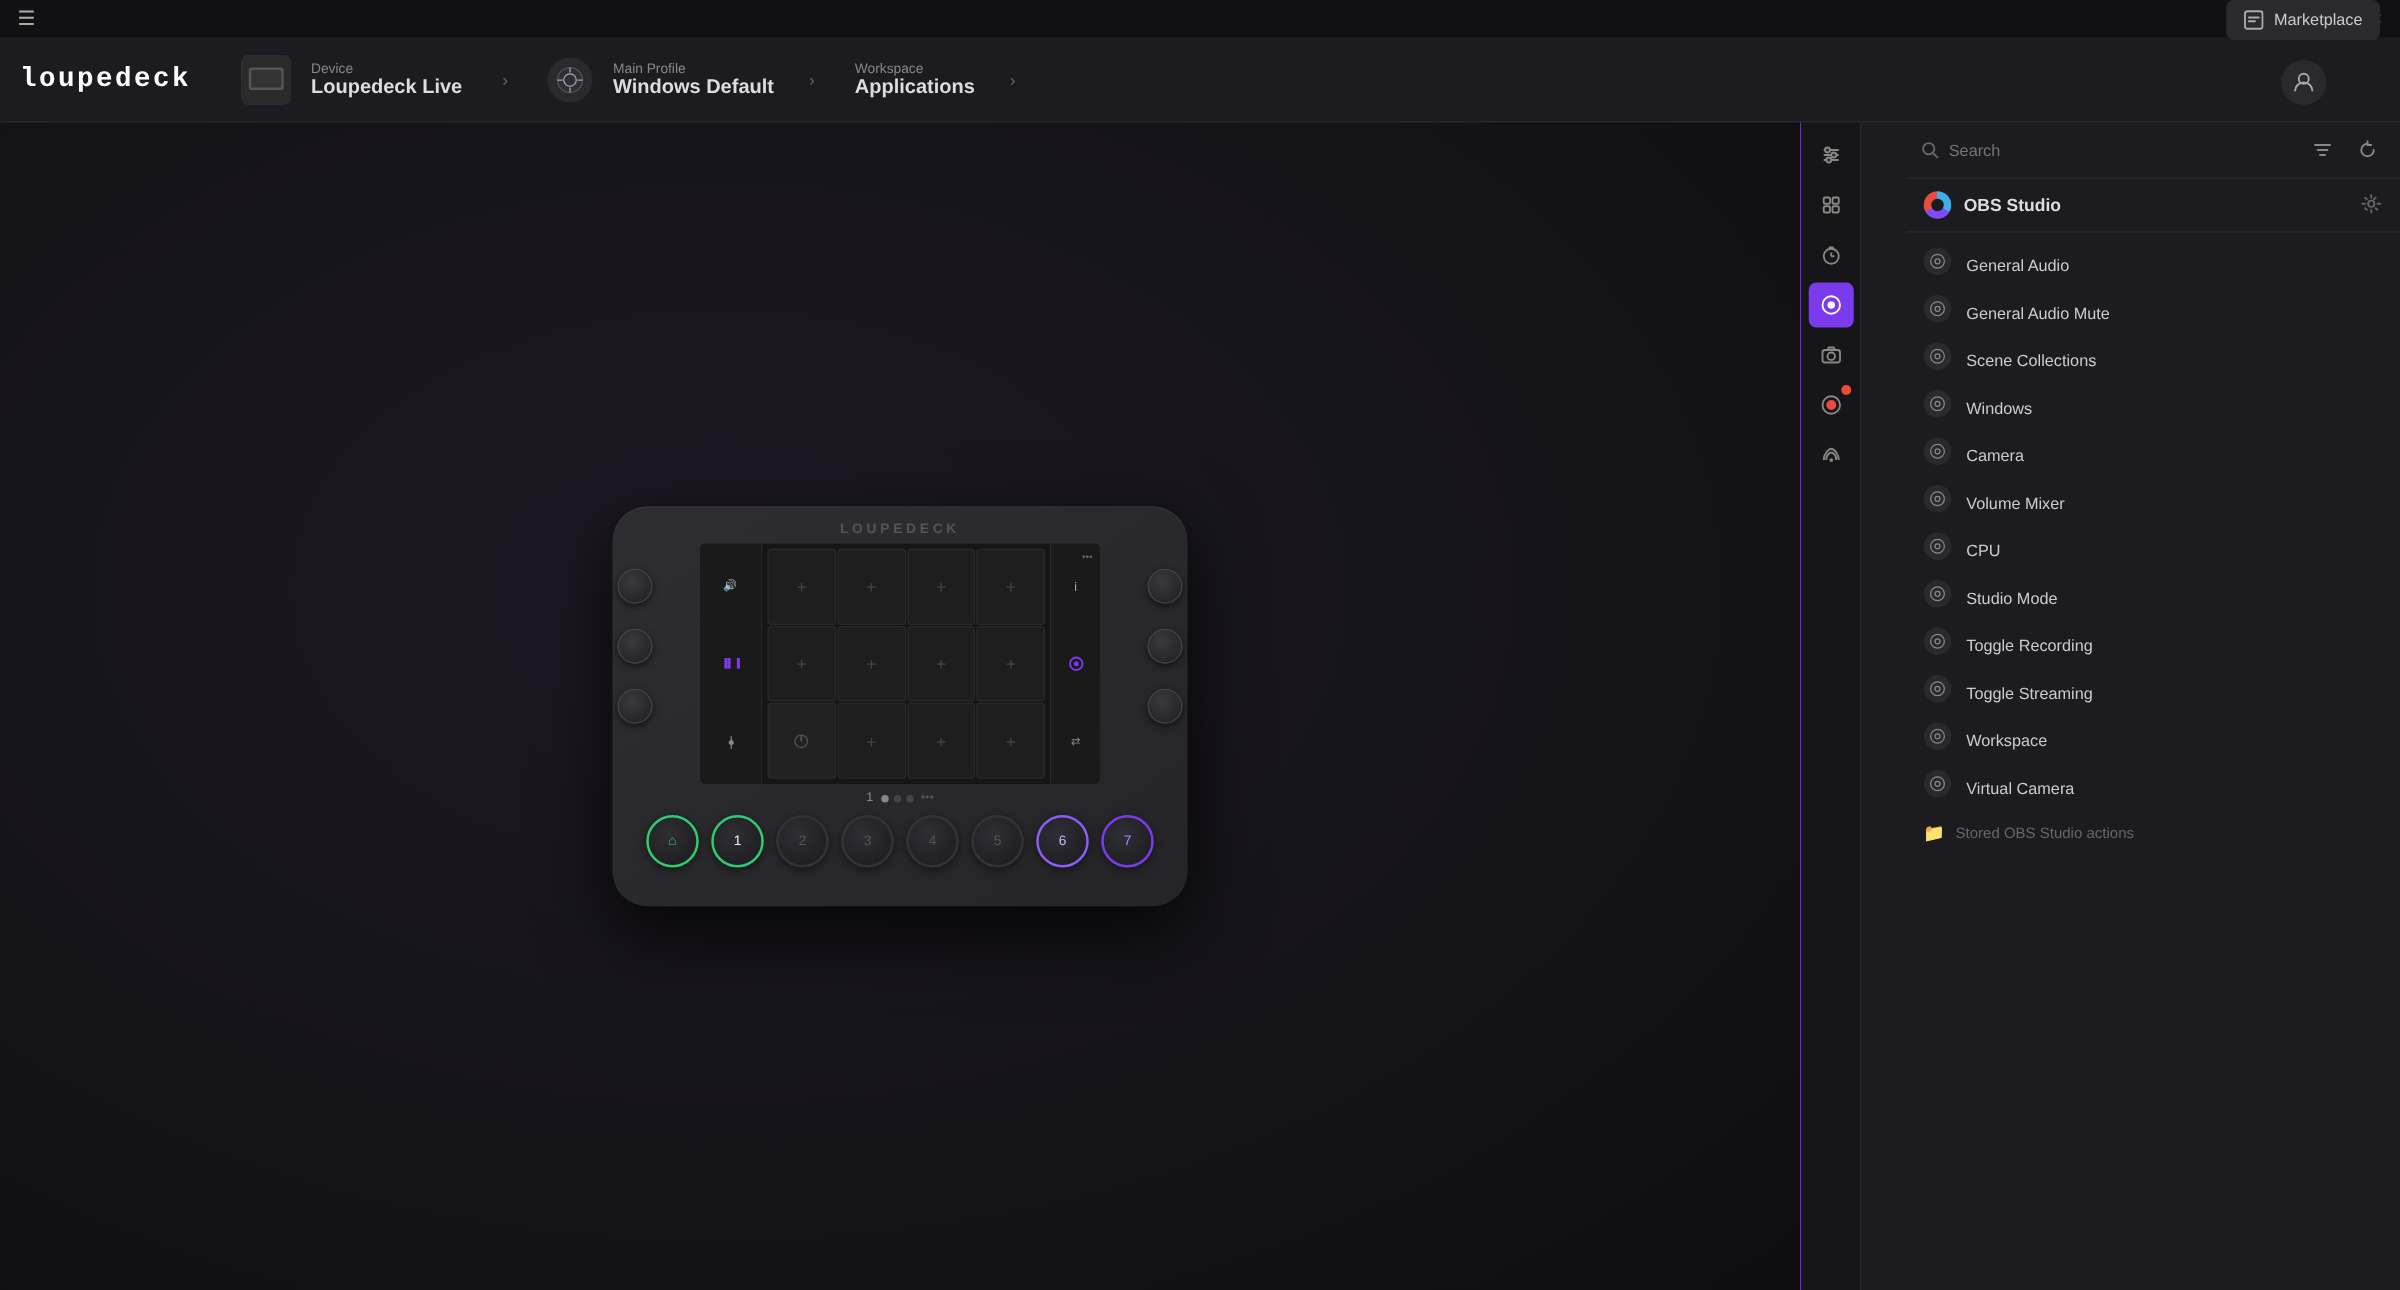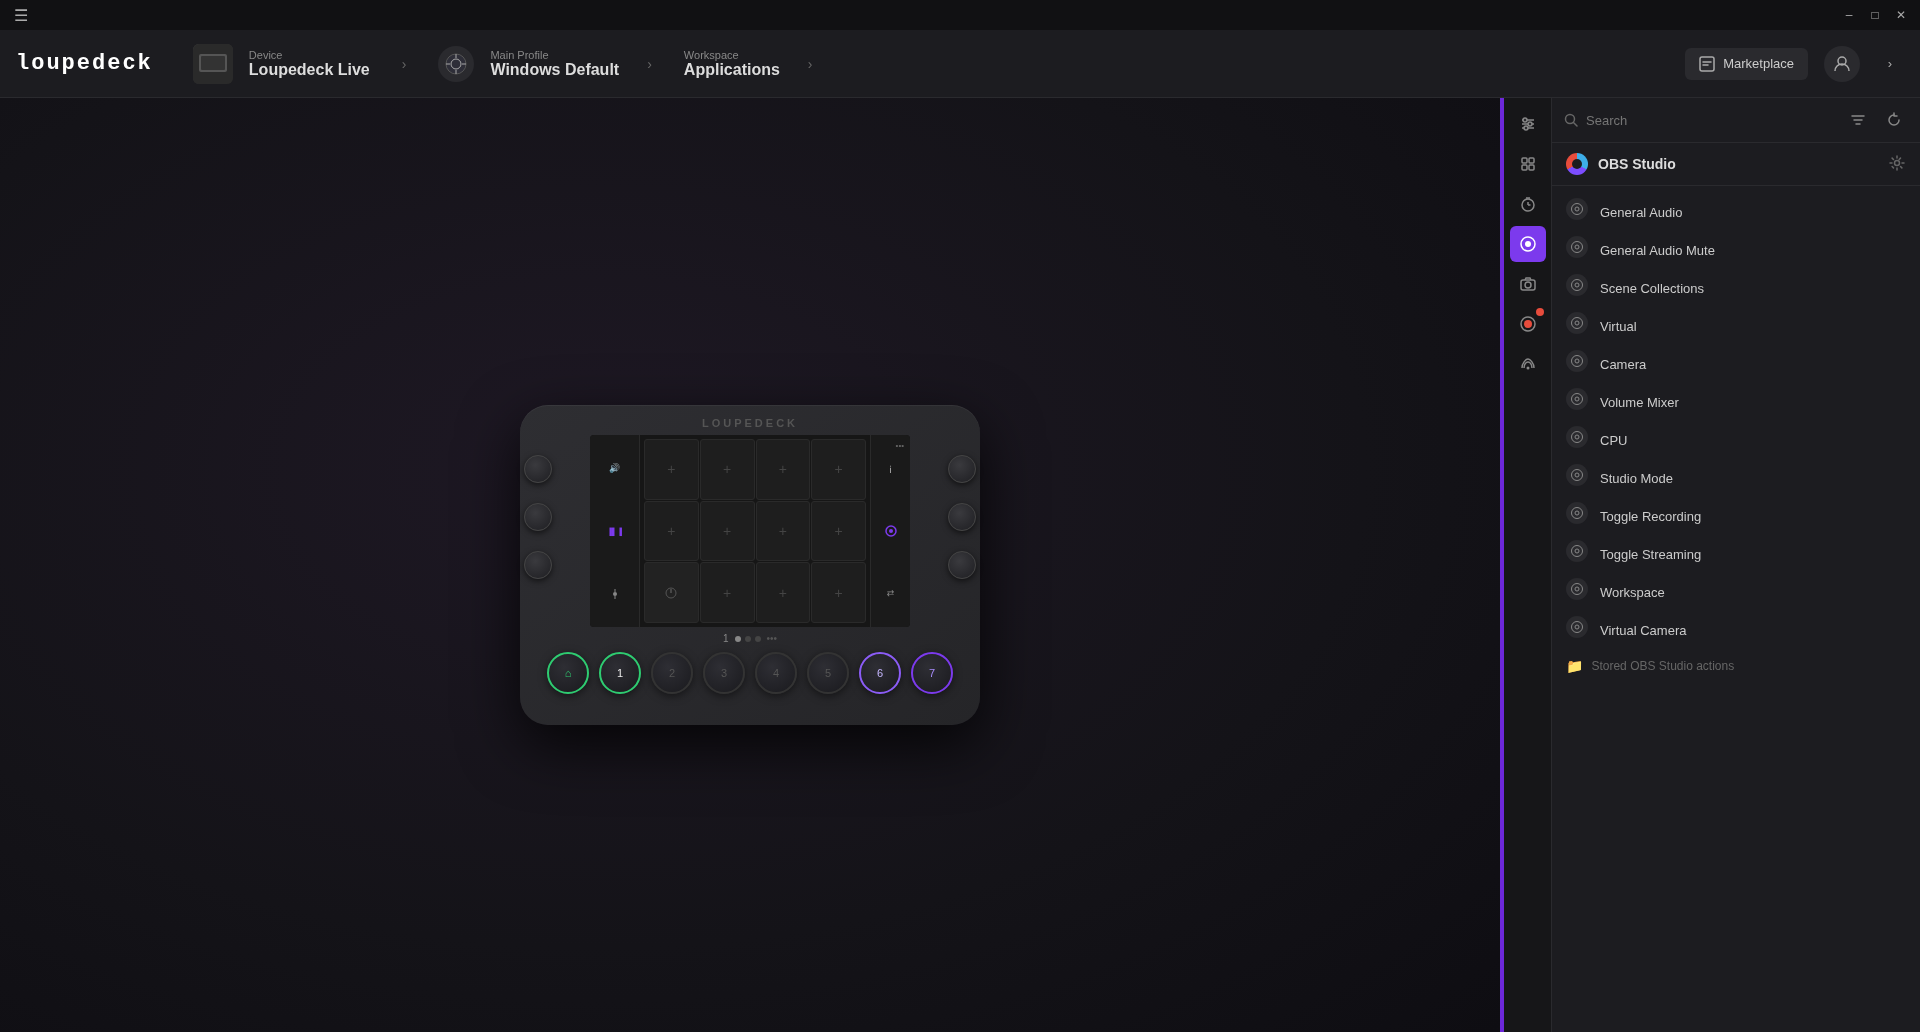--- a/index.html
+++ b/index.html
@@ -93,20 +93,21 @@
     .nav-chevron { color: #666; font-size: 14px; margin-left: auto; padding-left: 12px; }
     .nav-dot {
       width: 8px; height: 8px; border-radius: 50%;
       background: #e74c3c;
       margin-left: 4px;
     }
 
     .header-right {
       display: flex; align-items: center; gap: 16px;
       margin-left: auto;
+      flex-direction: column;
     }
     .marketplace-btn {
       display: flex; align-items: center; gap: 8px;
       padding: 8px 14px;
       background: #2a2a2e;
       border-radius: 6px;
       cursor: pointer;
       color: #ccc;
       font-size: 13px;
     }
@@ -292,25 +293,26 @@
       border-color: #8b5cf6;
       color: #c4b5fd;
     }
     .btn-circle.purple2 {
       border-color: #7c3aed;
       color: #a78bfa;
     }
 
     
     .right-panel {
-      width: 420px;
+      width: 480px;
       background: #1c1c20;
-      border-left: 4px solid #6d28d9;
+      border-left: 1px solid #6d28d9;
       display: flex;
       flex-shrink: 0;
+      gap: 36px;
     }
 
     
     .icon-sidebar {
       width: 48px;
       background: #161618;
       border-right: 1px solid #2a2a2e;
       display: flex;
       flex-direction: column;
       align-items: center;
@@ -723,21 +725,21 @@
           </div>
           <span class="action-label">Scene Collections</span>
         </div>
         <div class="action-item">
           <div class="action-icon">
             <svg width="14" height="14" viewBox="0 0 14 14">
               <circle cx="7" cy="7" r="5.5" fill="none" stroke="#888" stroke-width="1"></circle>
               <circle cx="7" cy="7" r="2" fill="none" stroke="#888" stroke-width="1"></circle>
             </svg>
           </div>
-          <span class="action-label">Virtual</span>
+          <span class="action-label">Windows</span>
         </div>
         <div class="action-item">
           <div class="action-icon">
             <svg width="14" height="14" viewBox="0 0 14 14">
               <circle cx="7" cy="7" r="5.5" fill="none" stroke="#888" stroke-width="1"></circle>
               <circle cx="7" cy="7" r="2" fill="none" stroke="#888" stroke-width="1"></circle>
             </svg>
           </div>
           <span class="action-label">Camera</span>
         </div>

